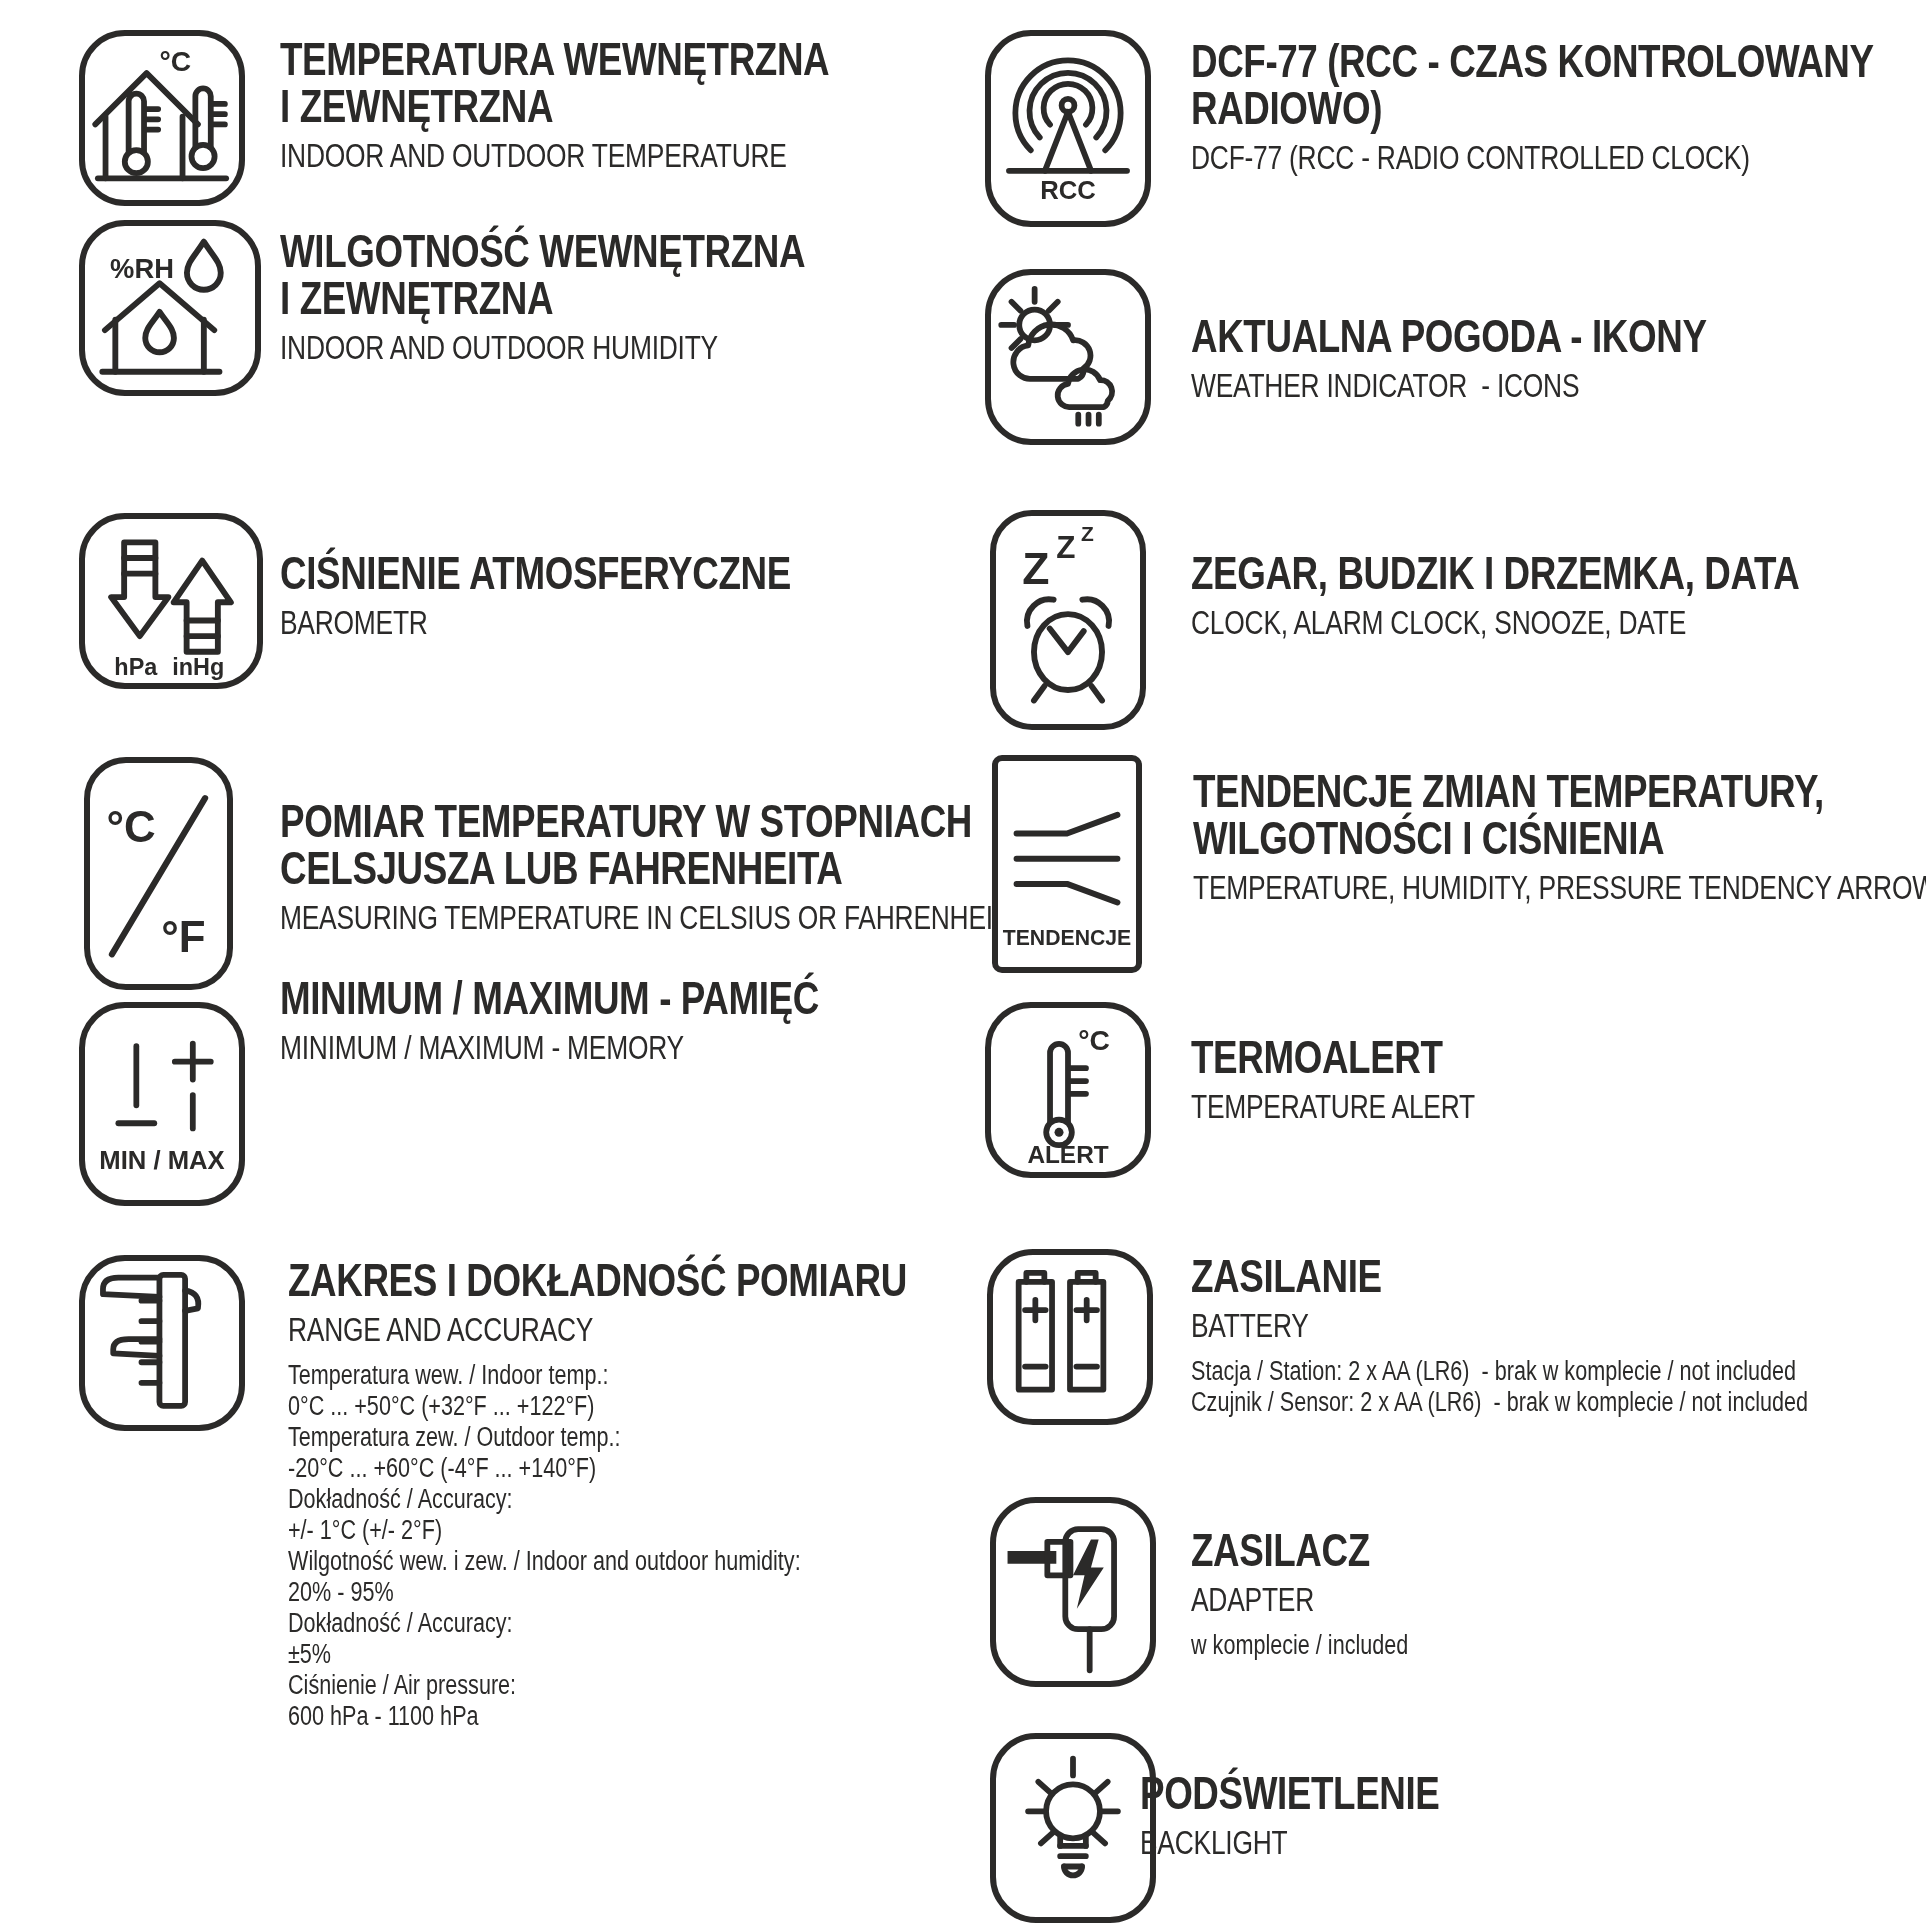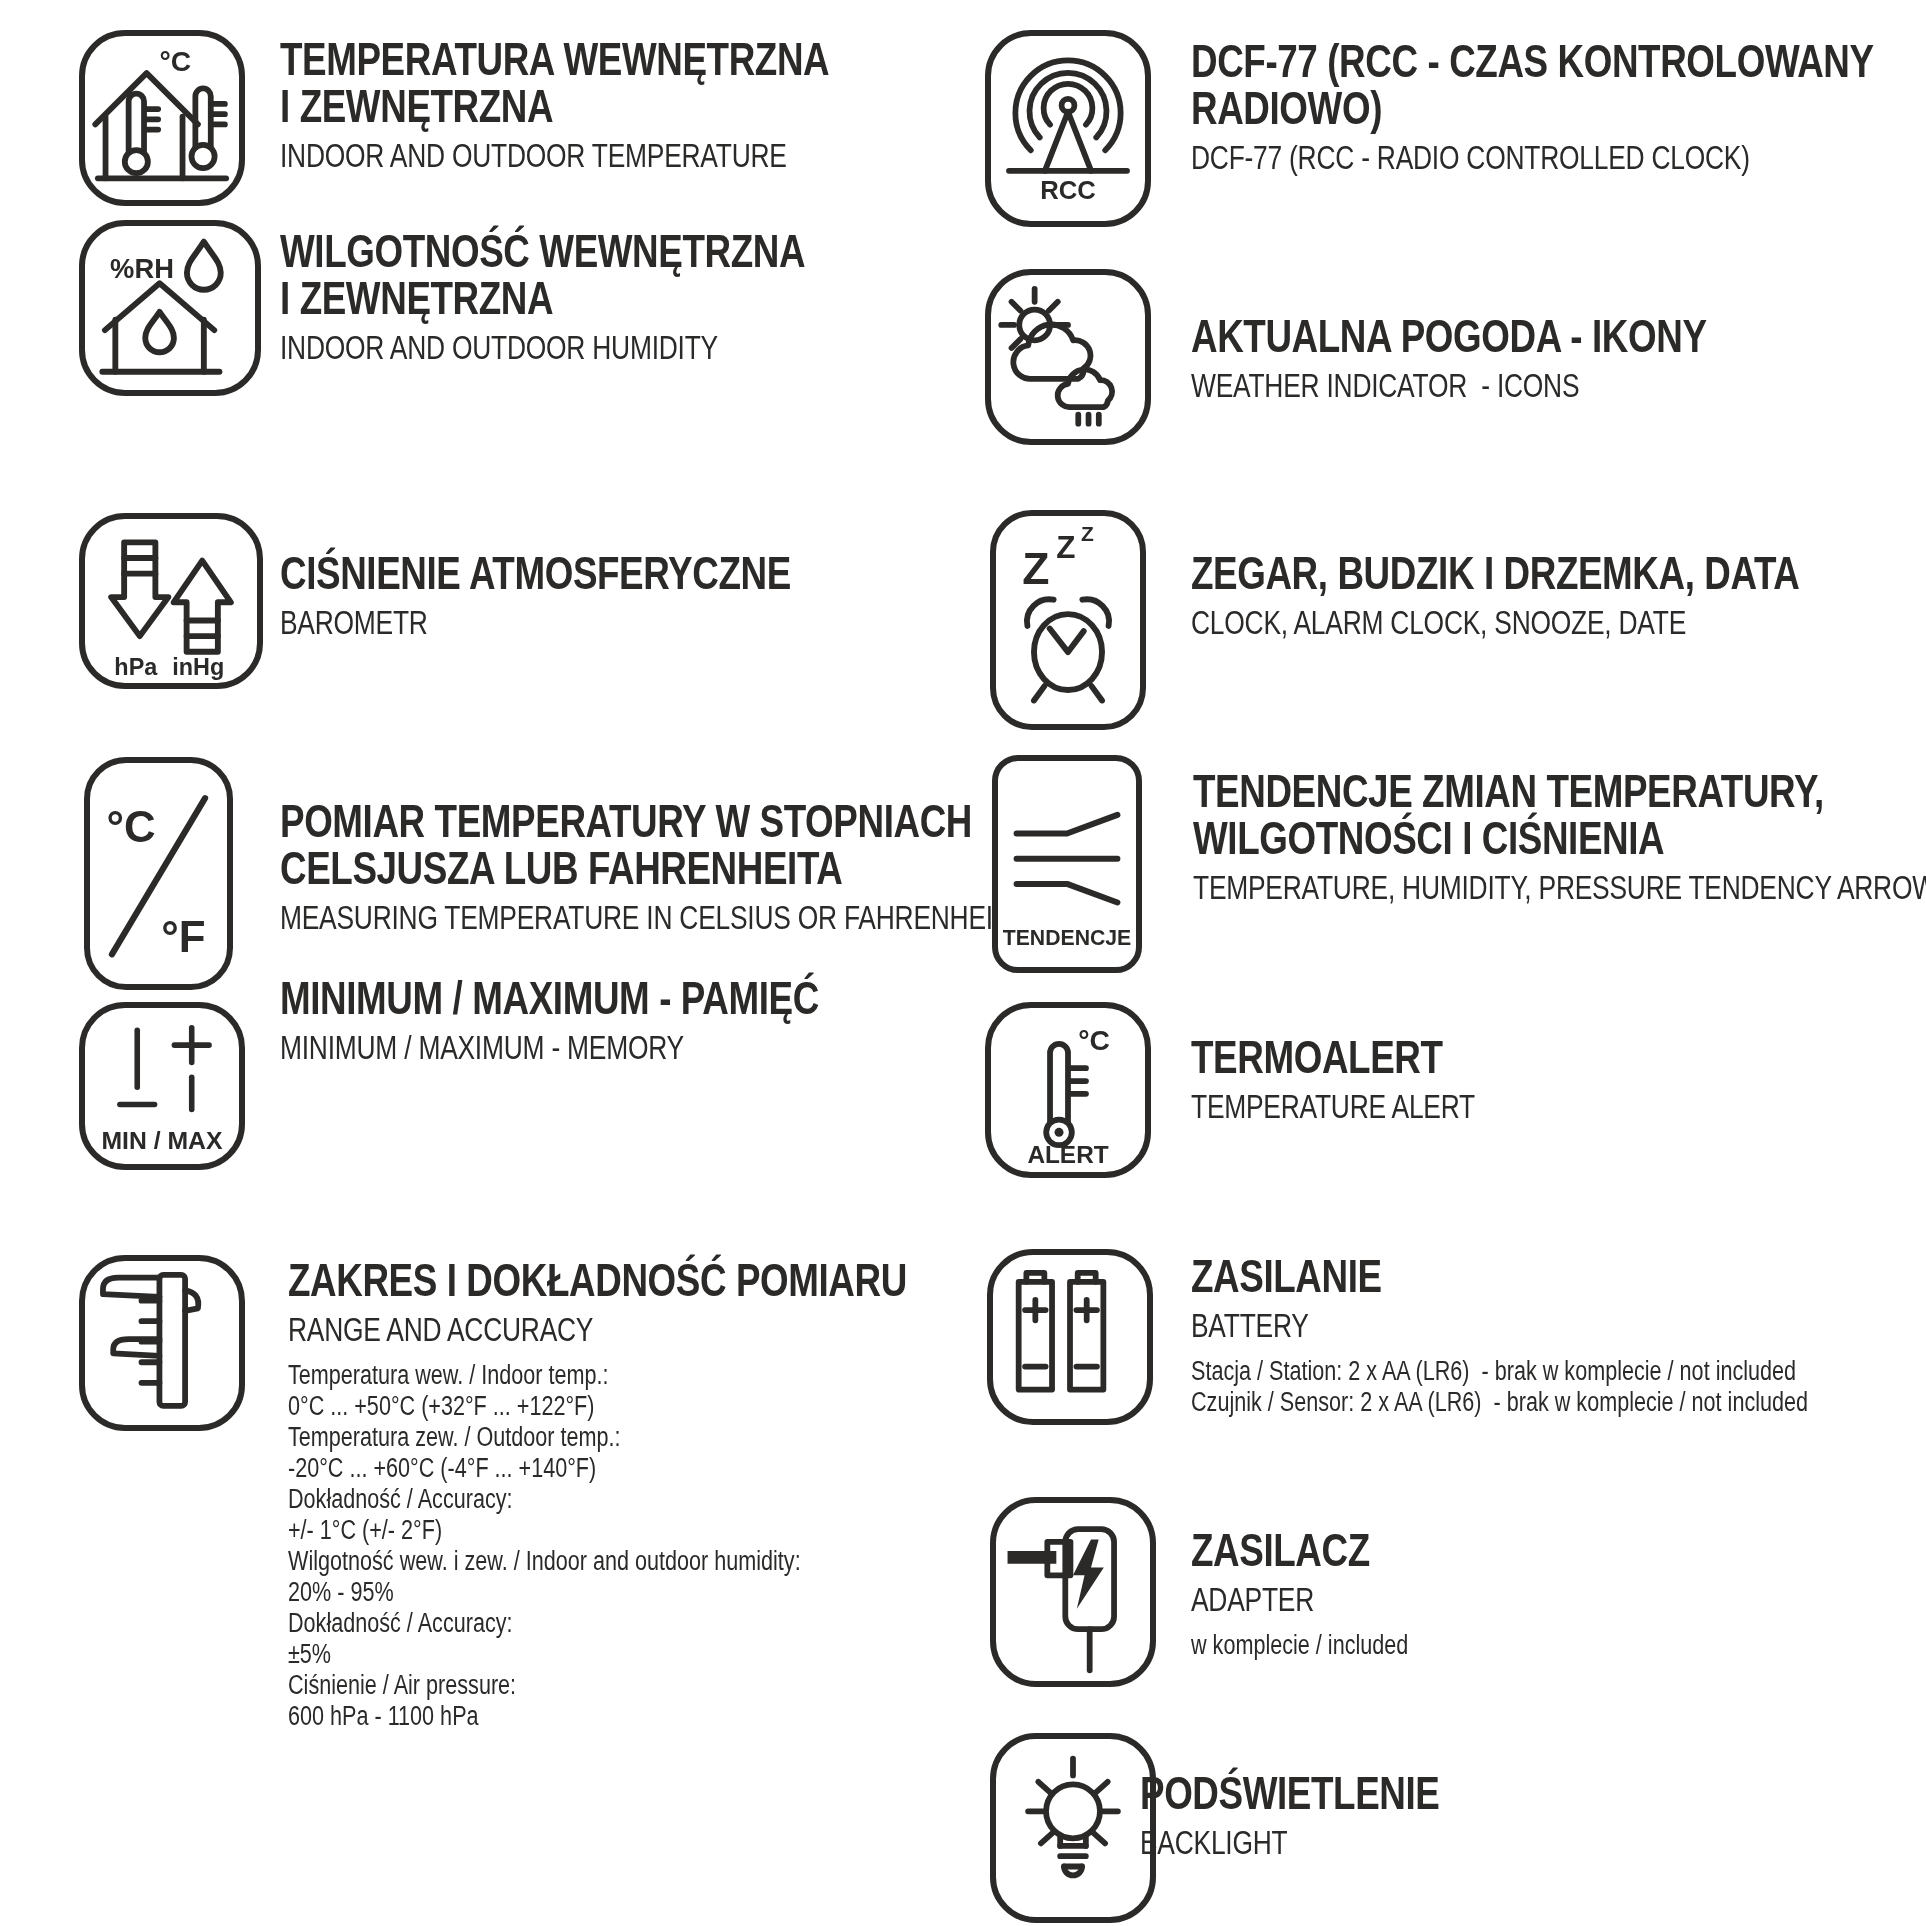--- a/index.html
+++ b/index.html
@@ -106,21 +106,21 @@
         <div class="title">
           <div>POMIAR TEMPERATURY W STOPNIACH</div>
           <div>CELSJUSZA LUB FAHRENHEITA</div>
         </div>
         <div class="subtitle">MEASURING TEMPERATURE IN CELSIUS OR FAHRENHEIT</div>
       </div>
     </div>
   </div>
 
   <div>
-    <div class="icon" style="left:79px;top:1002px;width:166px;height:168px">
+    <div class="icon" style="left:79px;top:1002px;width:166px;height:204px">
       <svg viewBox="0 0 120 126">
         <path class="ln" d="M40,18 V64"></path>
         <path class="ln" d="M26,78 H54"></path>
         <path class="ln" d="M84,16 V44 M70,30 H98"></path>
         <path class="ln" d="M84,56 V82"></path>
         <text x="60" y="114" font-size="20" text-anchor="middle">MIN / MAX</text>
       </svg>
     </div>
     <div class="tb" style="left:280px;top:975px">
       <div class="cond">
@@ -226,21 +226,21 @@
       <div class="cond">
         <div class="title">
           <div>ZEGAR, BUDZIK I DRZEMKA, DATA</div>
         </div>
         <div class="subtitle">CLOCK, ALARM CLOCK, SNOOZE, DATE</div>
       </div>
     </div>
   </div>
 
   <div>
-    <div class="icon" style="left:992px;top:755px;width:150px;height:218px;border-radius:26px">
+    <div class="icon" style="left:992px;top:755px;width:150px;height:218px;border-radius:10px">
       <svg viewBox="0 0 104 150">
         <path class="ln" d="M14,52 H52 L90,38"></path>
         <path class="ln" d="M14,71 H90"></path>
         <path class="ln" d="M14,90 H52 L90,104"></path>
         <text x="52" y="136" font-size="16" text-anchor="middle">TENDENCJE</text>
       </svg>
     </div>
     <div class="tb" style="left:1193px;top:768px">
       <div class="cond">
         <div class="title">

